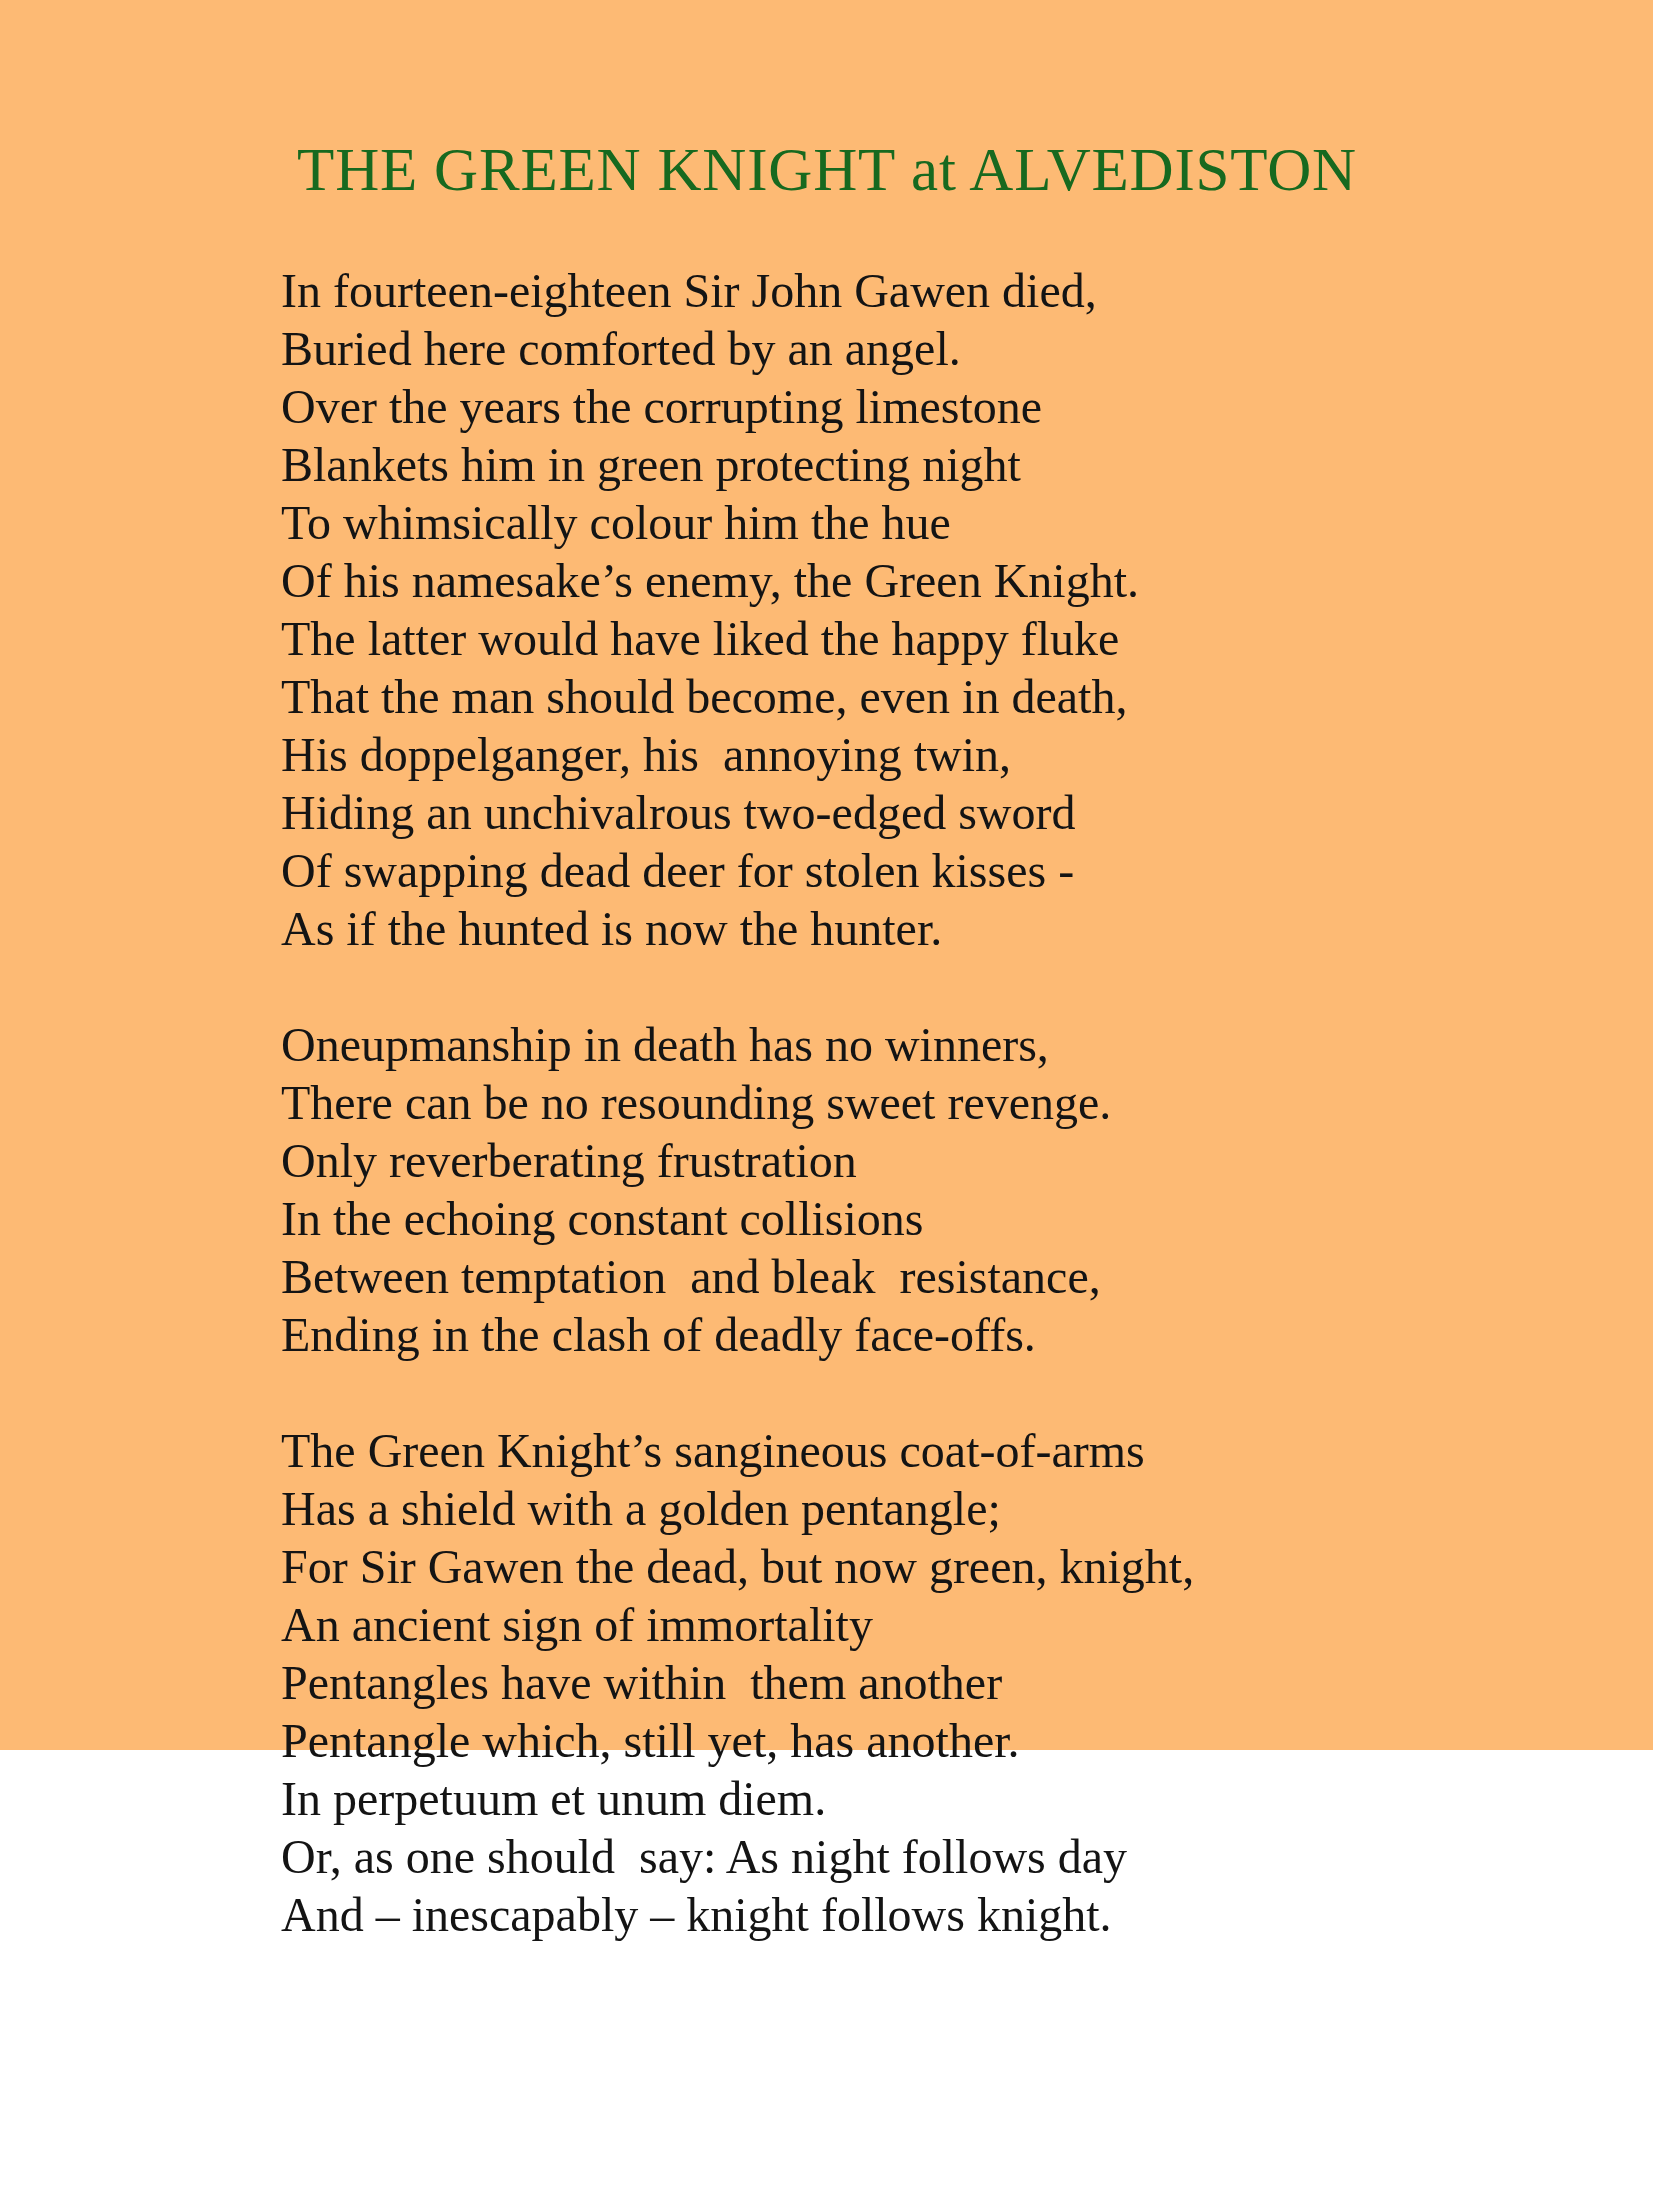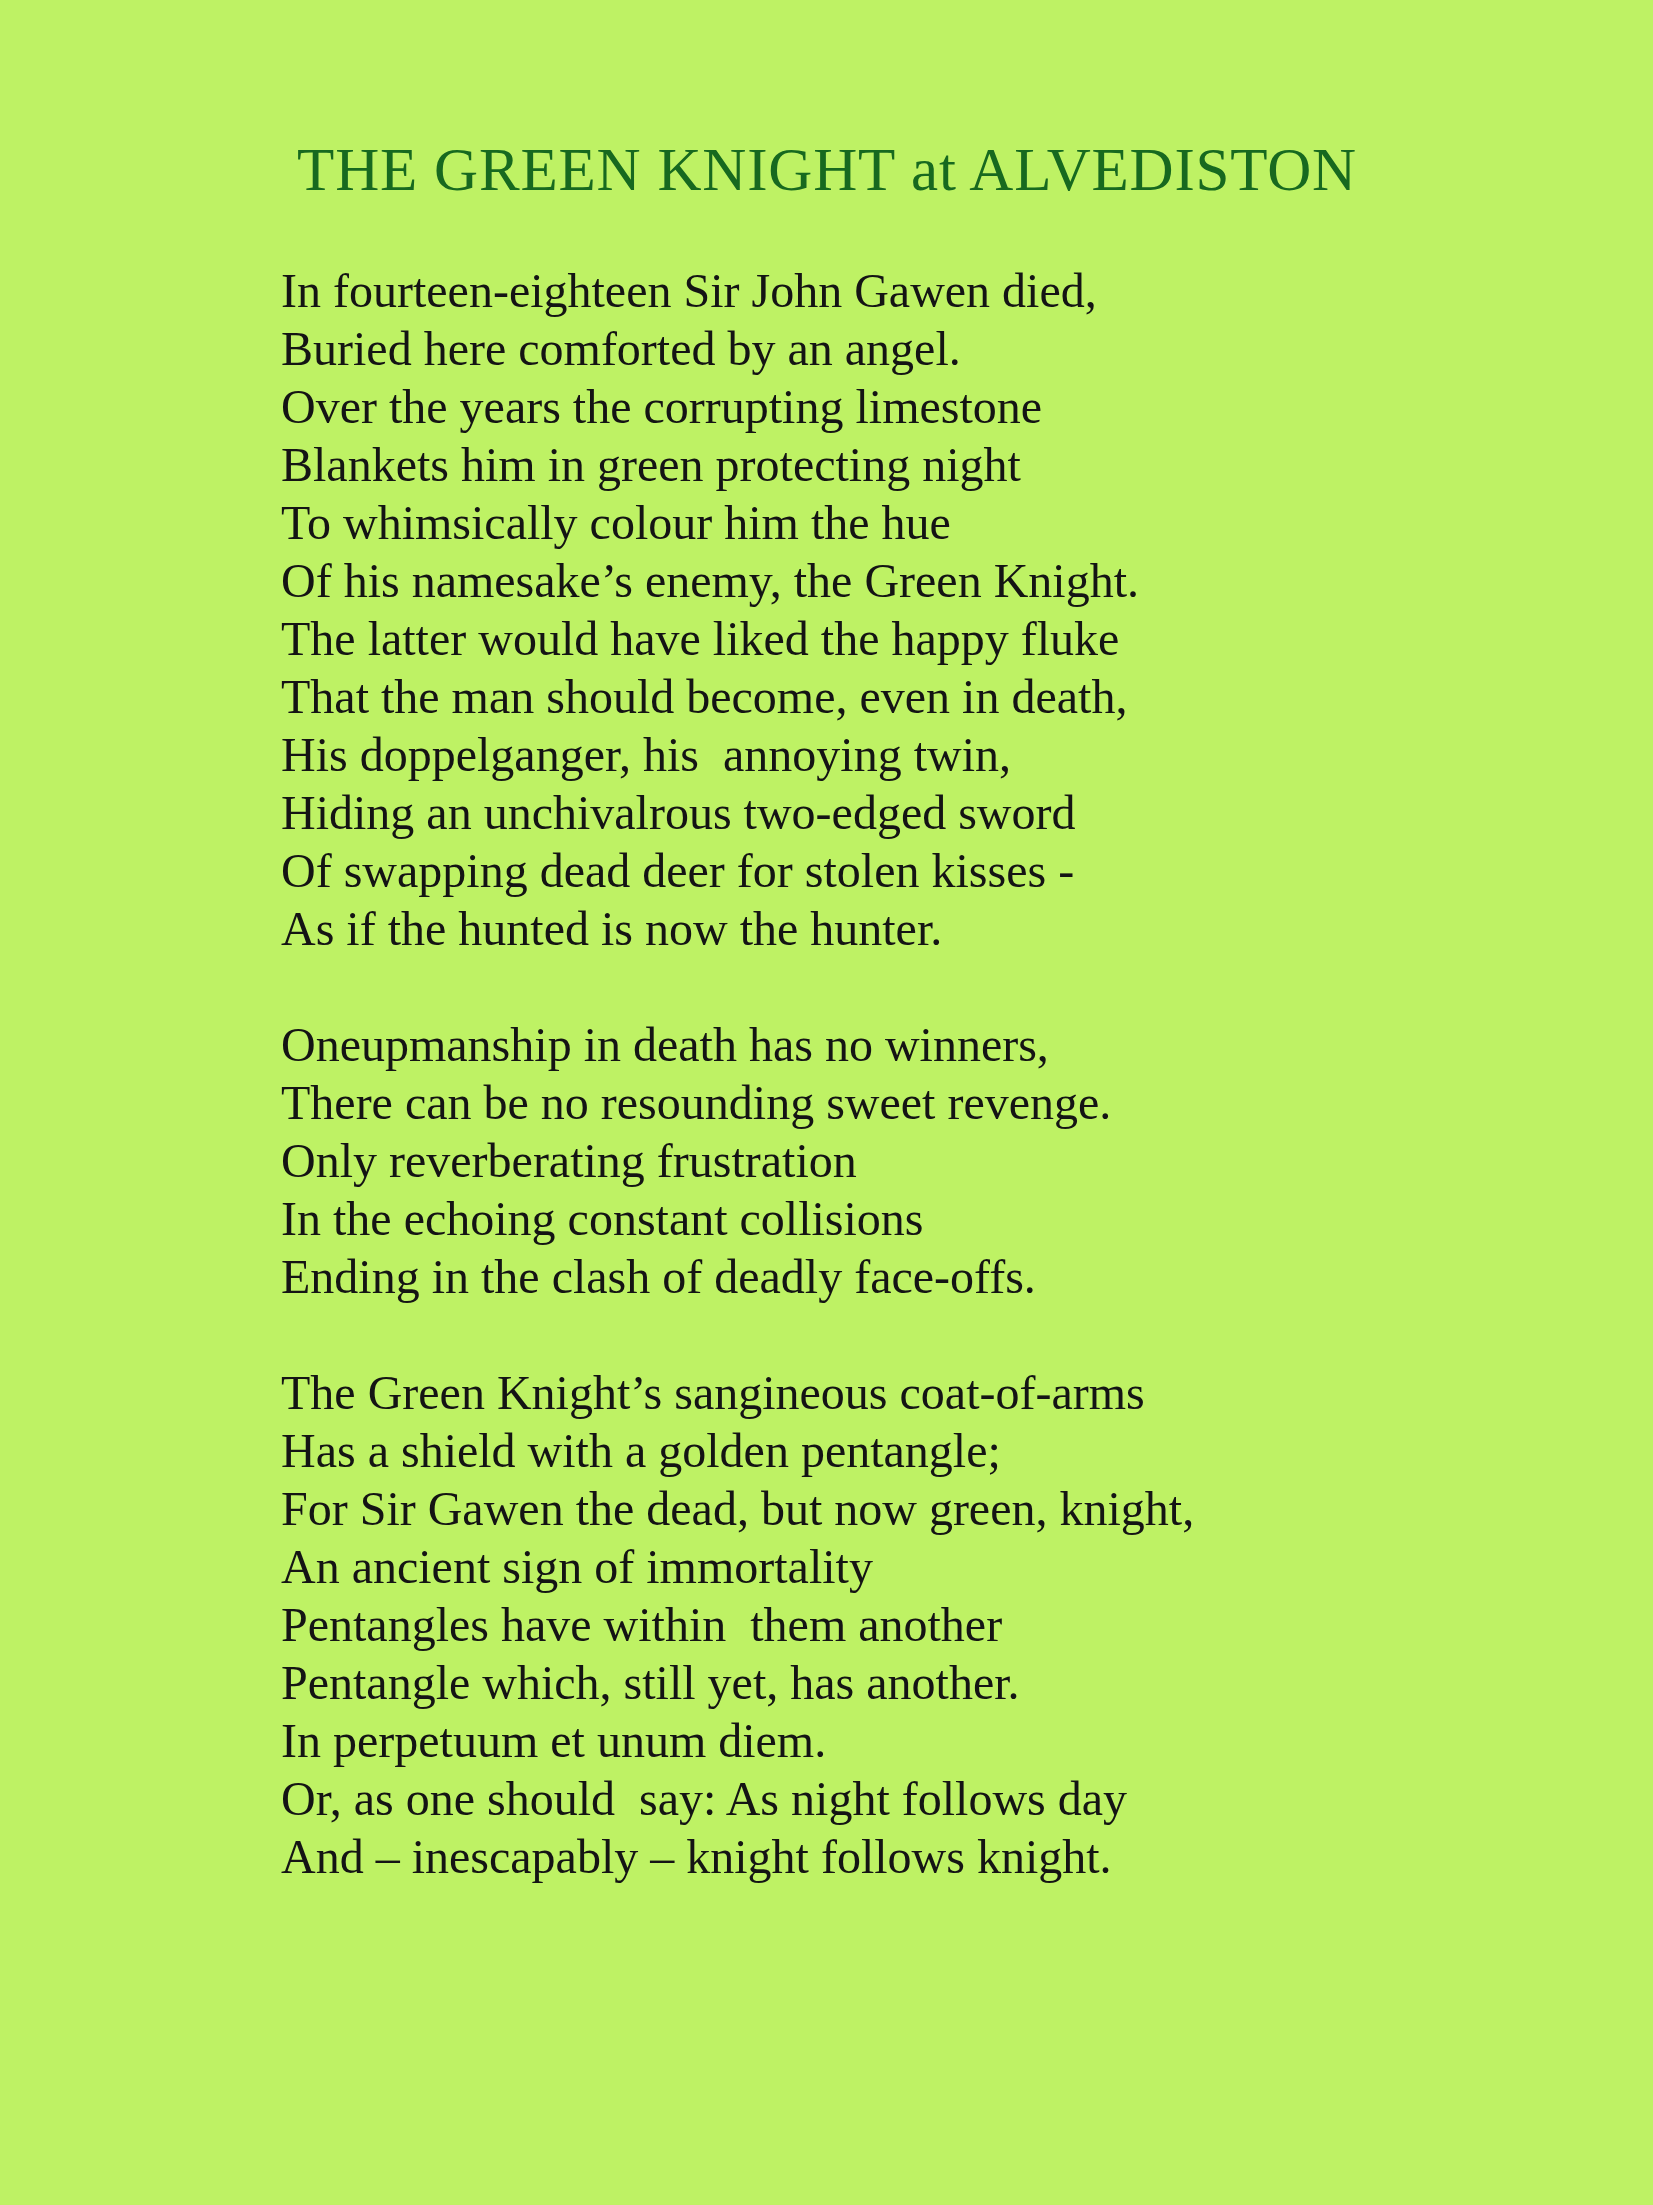--- a/index.html
+++ b/index.html
@@ -8,22 +8,22 @@
     background: #ffffff;
   }
   body {
     width: 1654px;
     height: 2205px;
     overflow: hidden;
   }
   .page {
     position: relative;
     width: 1654px;
-    height: 2205px;
-    background: #bef264;
+    height: 1750px;
+    background: #fdba74;
     padding-top: 139px;
     box-sizing: border-box;
     font-family: "Liberation Serif", serif;
   }
   .title {
     margin: 0;
     padding: 0;
     text-align: center;
     font-family: "Liberation Serif", serif;
     font-size: 61px;
@@ -77,20 +77,21 @@
       <p class="line">Hiding an unchivalrous two-edged sword</p>
       <p class="line">Of swapping dead deer for stolen kisses -</p>
       <p class="line">As if the hunted is now the hunter.</p>
     </div>
 
     <div class="stanza">
       <p class="line">Oneupmanship in death has no winners,</p>
       <p class="line">There can be no resounding sweet revenge.</p>
       <p class="line">Only reverberating frustration</p>
       <p class="line">In the echoing constant collisions</p>
+      <p class="line">Between temptation  and bleak  resistance,</p>
       <p class="line">Ending in the clash of deadly face-offs.</p>
     </div>
 
     <div class="stanza">
       <p class="line">The Green Knight’s sangineous coat-of-arms</p>
       <p class="line">Has a shield with a golden pentangle;</p>
       <p class="line">For Sir Gawen the dead, but now green, knight,</p>
       <p class="line">An ancient sign of immortality</p>
       <p class="line">Pentangles have within  them another</p>
       <p class="line">Pentangle which, still yet, has another.</p>

